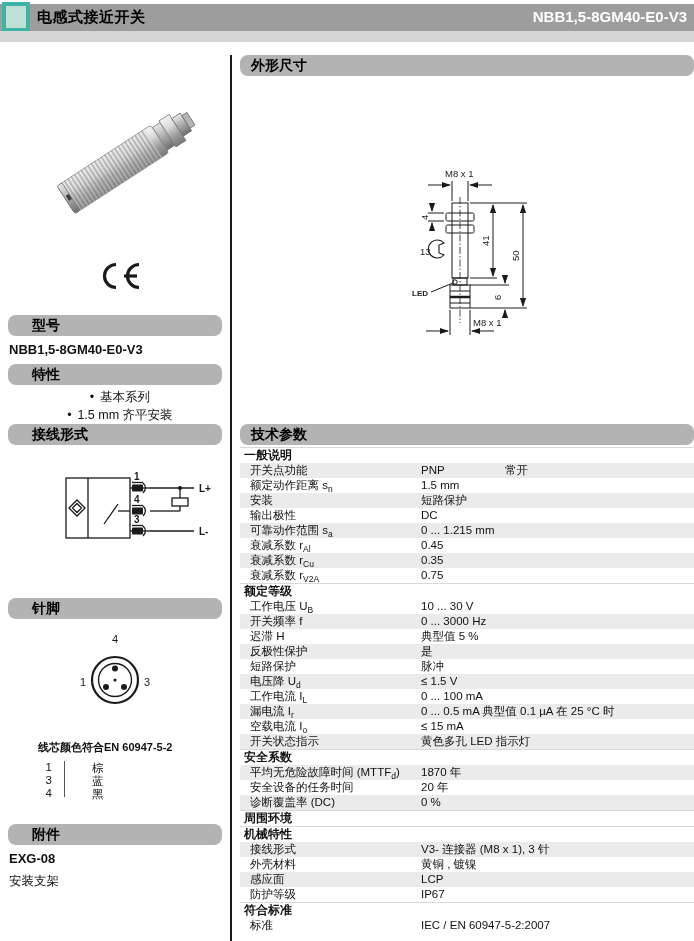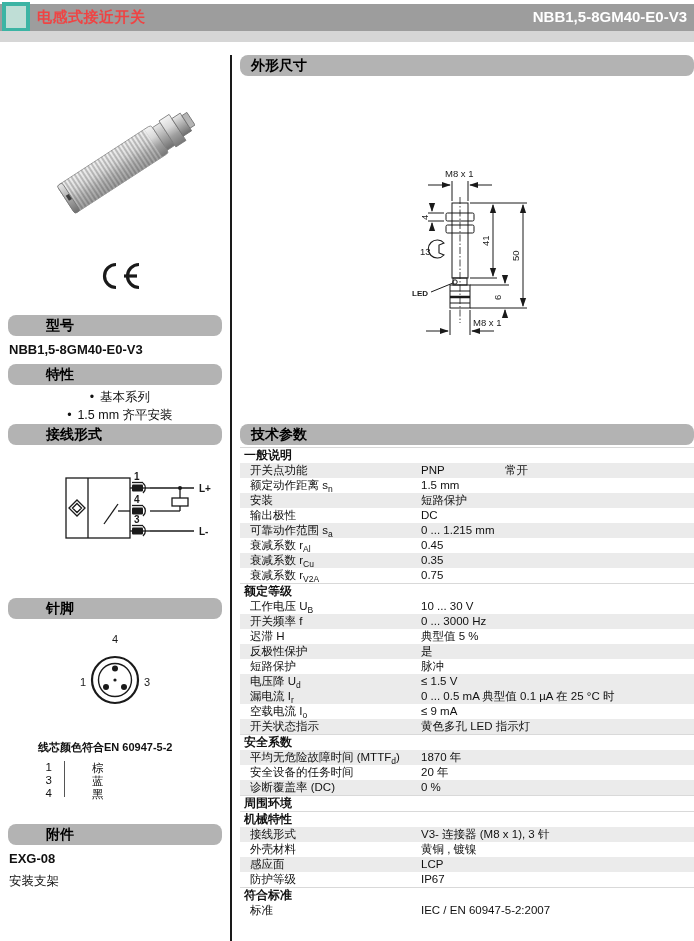--- a/index.html
+++ b/index.html
@@ -4,30 +4,30 @@
 <style>
   * { margin:0; padding:0; box-sizing:border-box; }
   html,body { width:694px; height:941px; }
   body { position:relative; background:#ffffff; font-family:"Liberation Sans","DejaVu Sans",sans-serif; color:#111; overflow:hidden; }
 
   .abs { position:absolute; }
 
   
   .top-bar { left:0; top:4px; width:694px; height:27px; background:#9d9d9d; }
   .top-icon { left:2px; top:2px; width:28px; height:30px; background:#bfded6; border:4px solid #3cb4a4; }
-  .top-title { left:37px; top:8px; font-size:15px; font-weight:bold; color:#ef4444; letter-spacing:0.5px; }
+  .top-title { left:37px; top:8px; font-size:15px; font-weight:bold; color:#000000; letter-spacing:0.5px; }
   .top-model { right:7px; top:8px; font-size:15px; font-weight:bold; color:#fff; }
   .top-strip { left:0; top:31px; width:694px; height:11px; background:#d6d6d6; }
 
   
   .divider { left:230px; top:55px; width:2px; height:886px; background:#1a1a1a; }
 
   
   .sec-bar { background:#b3b3b3; height:21px; font-size:14px; font-weight:bold; color:#000; line-height:21px;border-radius:8px; }
-  .sec-bar.left { left:8px; width:214px; padding-left:38px; }
+  .sec-bar.left { left:8px; width:214px; padding-left:24px; }
   .sec-bar.right { left:240px; width:454px; padding-left:11px; }
 
   .bold13 { font-size:13px; font-weight:bold; }
   .txt125 { font-size:12.5px; }
 
   .feat-row { left:12px; width:210px; font-size:12.5px;text-align:center; }
   .feat-row .dot { display:inline-block; width:16px; }
 
   .note-small { font-size:11px; font-weight:bold; }
 
@@ -327,27 +327,31 @@
       <span class="tech-value">是</span>
     </div>
     <div class="tech-row">
       <span class="tech-label">短路保护</span>
       <span class="tech-value">脉冲</span>
     </div>
     <div class="tech-row shaded">
       <span class="tech-label">电压降  U<sub>d</sub></span>
       <span class="tech-value">≤ 1.5 V</span>
     </div>
+    <div class="tech-row">
+      <span class="tech-label">工作电流  I<sub>L</sub></span>
+      <span class="tech-value">0 ... 100 mA</span>
+    </div>
     <div class="tech-row shaded">
       <span class="tech-label">漏电流 I<sub>r</sub></span>
       <span class="tech-value">0 ... 0.5 mA 典型值 0.1 µA 在 25 °C 时</span>
     </div>
     <div class="tech-row">
       <span class="tech-label">空载电流 I<sub>o</sub></span>
-      <span class="tech-value">≤ 9 mA</span>
+      <span class="tech-value">≤ 15 mA</span>
     </div>
     <div class="tech-row shaded">
       <span class="tech-label">开关状态指示</span>
       <span class="tech-value">黄色多孔 LED 指示灯</span>
     </div>
     <div class="tech-group-header">安全系数</div>
     <div class="tech-row shaded">
       <span class="tech-label">平均无危险故障时间 (MTTF<sub>d</sub>)</span>
       <span class="tech-value">1870 年</span>
     </div>

